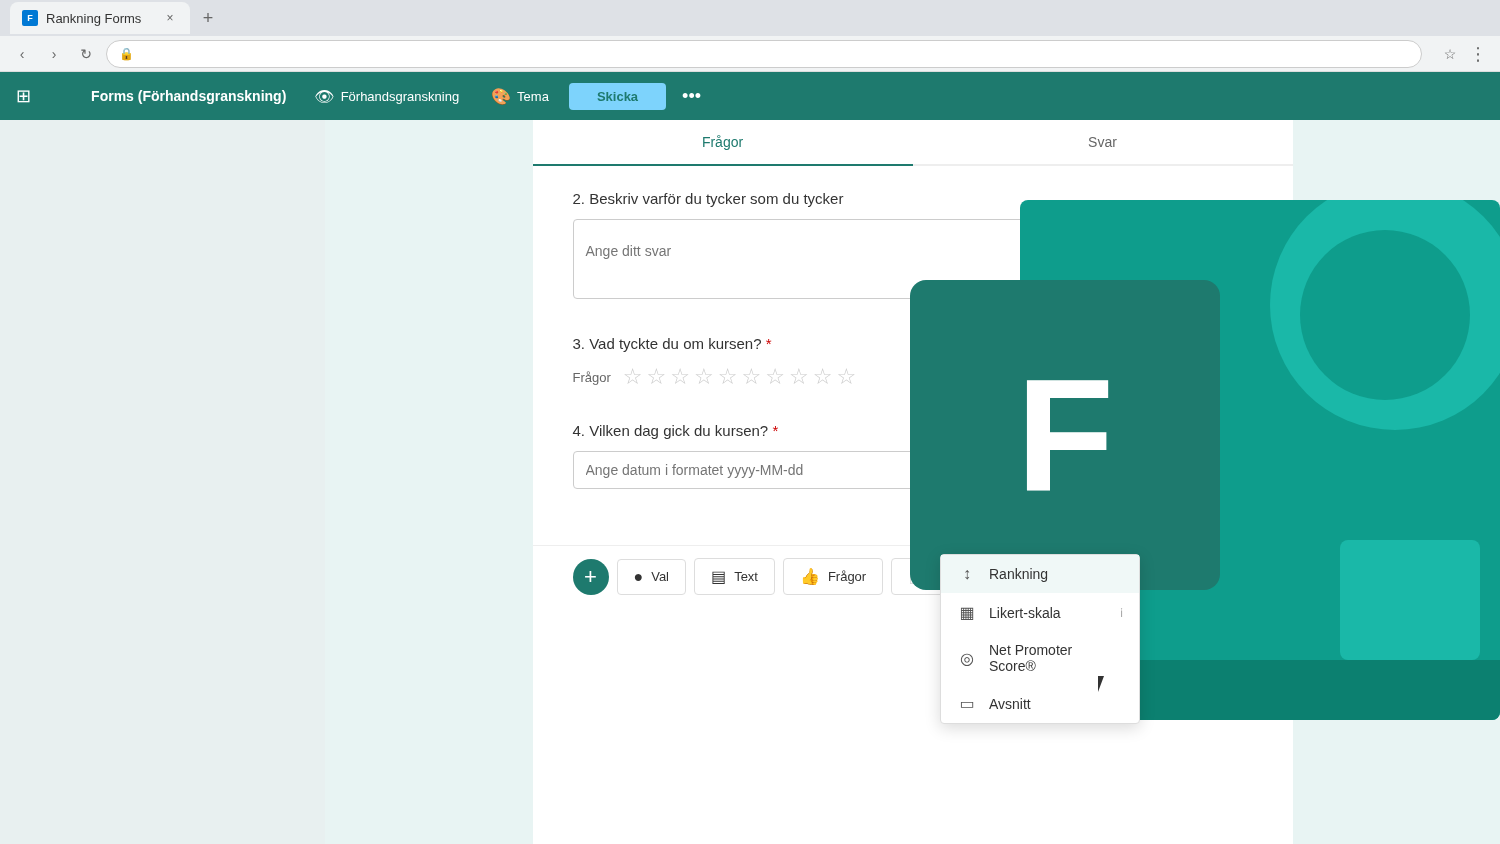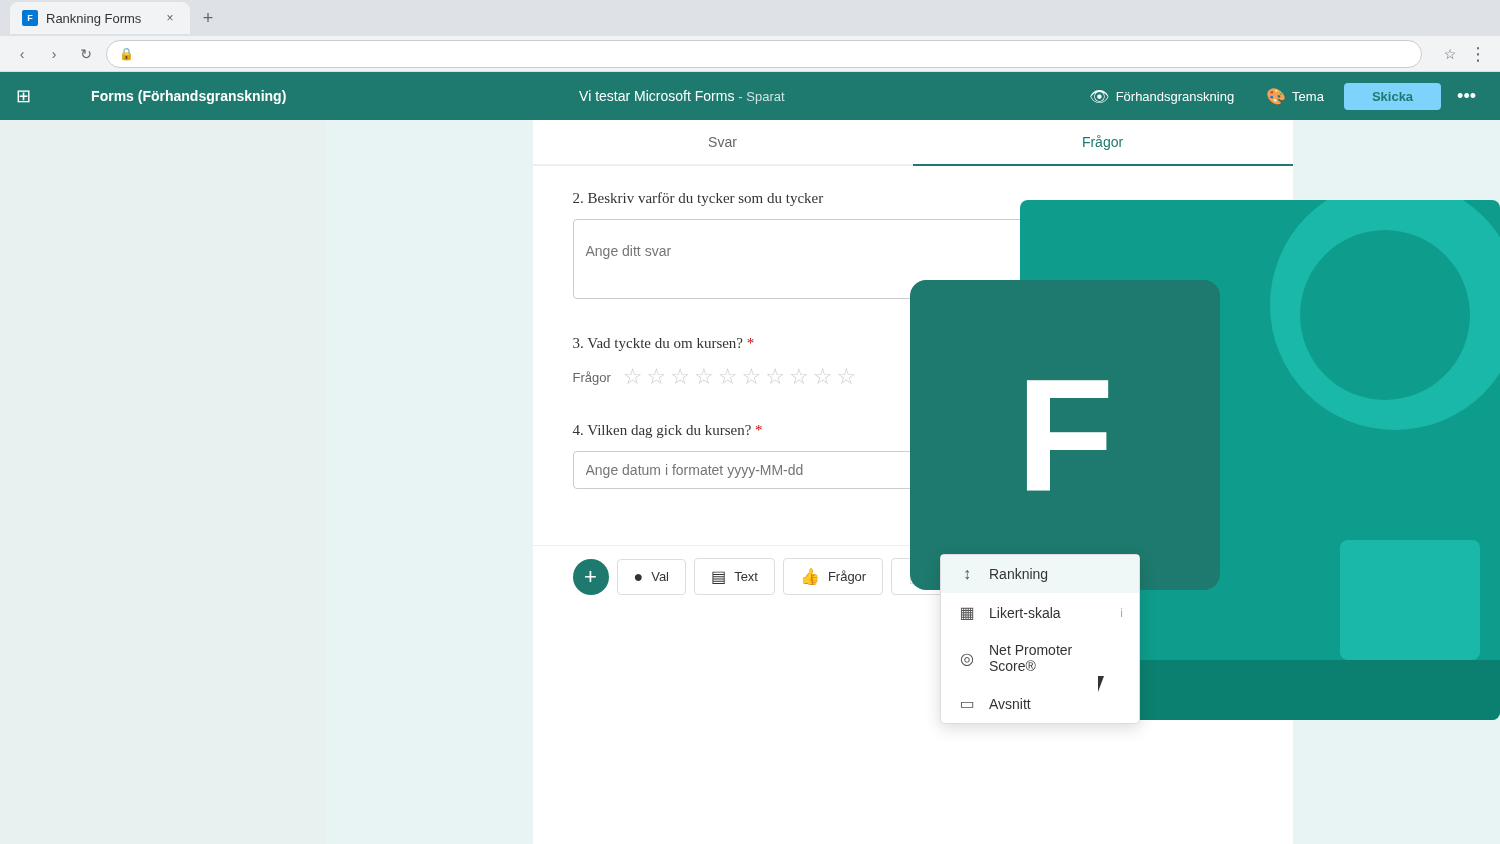--- a/index.html
+++ b/index.html
@@ -36,21 +36,21 @@
     .form-area { flex: 1; background: #e8f4f3; overflow: hidden; position: relative; }
 
     
     .form-panel { background: white; margin: 0 auto; width: 760px; min-height: 100%; position: relative; }
     .form-tab-bar { display: flex; border-bottom: 2px solid #eee; }
     .form-tab { flex: 1; padding: 14px; text-align: center; font-size: 14px; color: #666; cursor: pointer; }
     .form-tab.active { color: #1e7a6e; border-bottom: 2px solid #1e7a6e; margin-bottom: -2px; font-weight: 500; }
 
     .form-content { padding: 24px 40px; }
     .question-block { margin-bottom: 32px; }
-    .question-label { font-size: 15px; color: #333; margin-bottom: 12px; font-family: Liberation Serif, serif; }
+    .question-label { font-size: 15px; color: #333; margin-bottom: 12px; }
     .question-label span.required { color: #c00; }
     .text-input { width: 100%; border: 1px solid #ccc; border-radius: 4px; padding: 23px 12px; font-size: 14px; color: #999; height: 80px; resize: none; font-family: inherit; }
     .date-input { width: 100%; border: 1px solid #ccc; border-radius: 4px; padding: 10px 12px; font-size: 14px; color: #999; }
     .star-row { display: flex; align-items: center; gap: 4px; margin-top: 8px; }
     .star-label { font-size: 13px; color: #666; margin-right: 8px; }
     .star { font-size: 22px; color: #ccc; }
 
     
     .toolbar { background: white; border-top: 1px solid #eee; padding: 12px 40px; display: flex; align-items: center; gap: 8px; }
     .toolbar-add { width: 36px; height: 36px; border-radius: 50%; background: #1e7a6e; color: white; display: flex; align-items: center; justify-content: center; font-size: 22px; cursor: pointer; }
@@ -102,24 +102,20 @@
     <div class="browser-actions">
       <div class="browser-action-btn">☆</div>
       <div class="browser-action-btn" style="font-size:18px;">⋮</div>
     </div>
   </div>
 </div>
 
 <div class="app-header">
   <div class="waffle-icon">⊞</div>
   <div class="app-title">Forms (Förhandsgranskning)</div>
-  <div class="header-center">
-    <span>Vi testar Microsoft Forms</span>
-    <span class="header-saved"> - <span>Sparat</span></span>
-  </div>
   <div class="header-actions">
     <div class="header-tab">
       <span style="font-size:16px;">👁</span>
       <span>Förhandsgranskning</span>
     </div>
     <div class="header-tab">
       <span style="font-size:16px;">🎨</span>
       <span>Tema</span>
     </div>
     <button class="send-btn">Skicka</button>
@@ -127,22 +123,22 @@
   </div>
 </div>
 
 <div class="main-area">
   <div class="left-panel"></div>
 
   <div class="form-area">
     <div class="form-panel">
 
       <div class="form-tab-bar">
+        <div class="form-tab active">Frågor</div>
         <div class="form-tab">Svar</div>
-        <div class="form-tab active">Frågor</div>
       </div>
 
       <div class="form-content">
 
         <div class="question-block">
           <div class="question-label">
             <span>2.</span> <span>Beskriv varför du tycker som du tycker</span>
           </div>
           <textarea class="text-input" placeholder="Ange ditt svar" style=""></textarea>
         </div>

